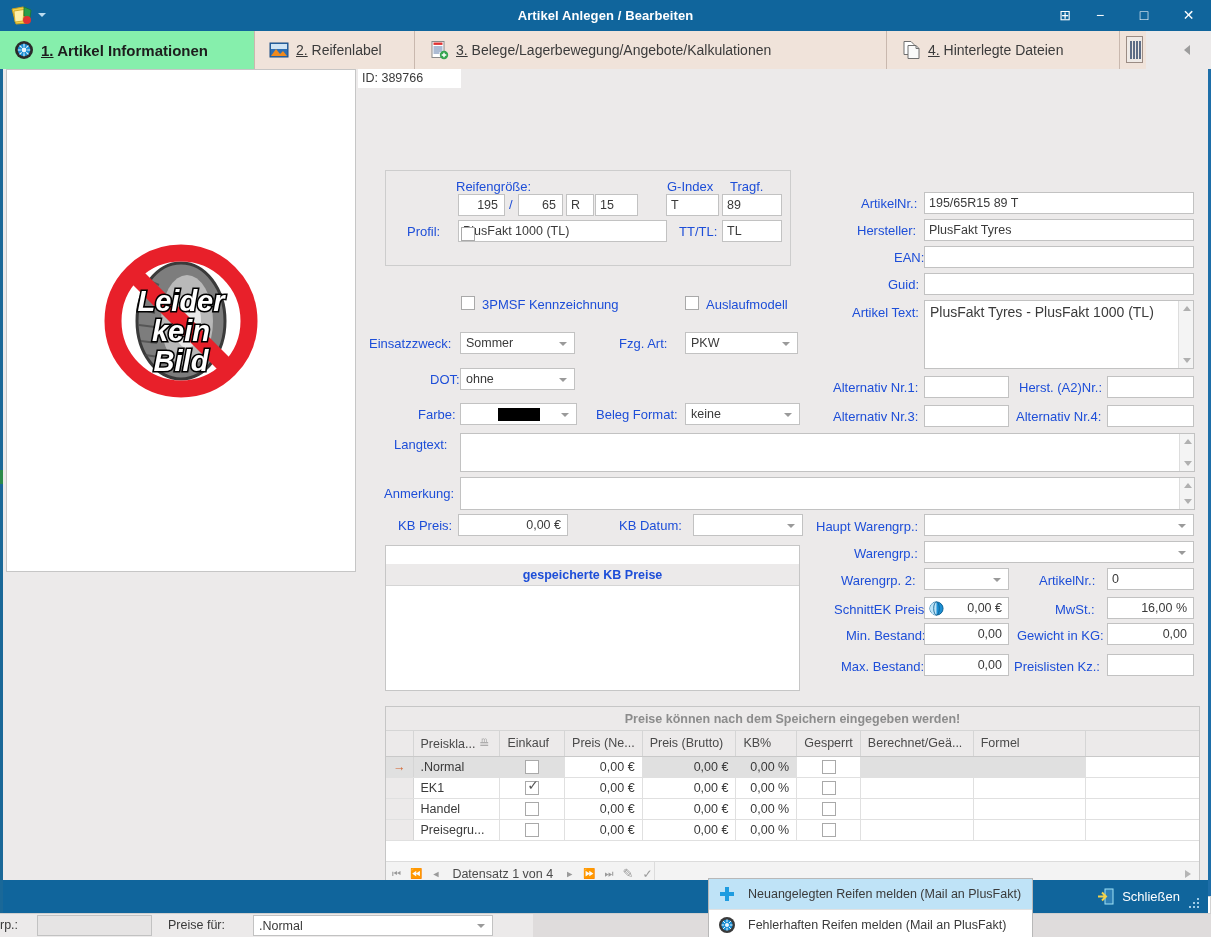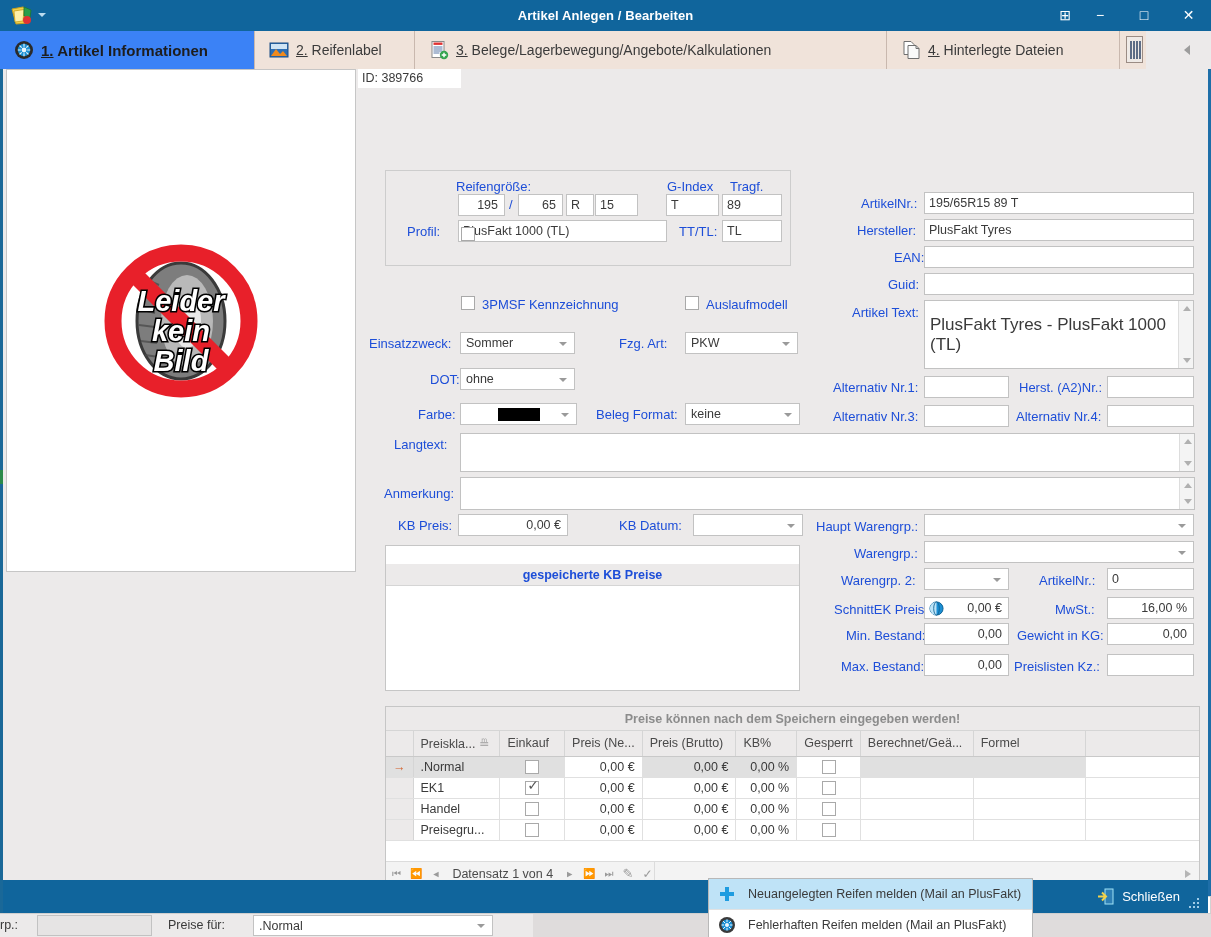--- a/index.html
+++ b/index.html
@@ -40,21 +40,21 @@
   .tabstrip {
     position:absolute; left:0; top:31px; width:1211px; height:38px;
     background:#10659c;
   }
   .tab {
     position:absolute; top:0; height:38px;
     background:#f0e3da; border-right:1px solid #c9b8ae;
     display:flex; align-items:center; gap:7px; padding:0 14px;
     font-size:14px; color:#3b3b3b; white-space:nowrap;
   }
-  .tab.active { background:#3b82f6; font-weight:bold; color:#1d1d1d; font-size:15px;}
+  .tab.active { background:#86efac; font-weight:bold; color:#1d1d1d; font-size:15px;}
   .tab .u { text-decoration:underline; }
   .tab-ico { width:20px; height:20px; flex:0 0 20px; display:block; }
   .tab1 { left:0;    width:255px; }
   .tab2 { left:255px;width:160px; }
   .tab3 { left:415px;width:472px; }
   .tab4 { left:887px;width:233px; }
   .tabtail { position:absolute; left:1120px; top:0; width:91px; height:38px; background:#f0e3da; }
   .tabtail .handle { position:absolute; left:6px; top:5px; width:17px; height:27px; border:1px solid #9b8c84; background:#efeae6;}
   .tabtail .handle i { position:absolute; top:4px; width:1.5px; height:18px; background:#5e6d86; }
   .tabtail .navarea { position:absolute; left:26px; top:0; width:65px; height:38px; background:#eceaea; }
@@ -90,21 +90,21 @@
     font-size:12.5px; color:#3a3a3a; padding:0 4px; height:22px; line-height:20px;
     font-family:"Liberation Sans", sans-serif; overflow:hidden; white-space:nowrap;
   }
   .inp.num { text-align:right; padding-right:6px; }
   .combo { position:absolute; background:#fff; border:1px solid #c2c2c2; height:22px; }
   .combo .v { position:absolute; left:5px; top:0; line-height:21px; font-size:12.5px; color:#3a3a3a; }
   .combo .d { position:absolute; right:7px; top:9px; width:0;height:0;
     border-left:4px solid transparent;border-right:4px solid transparent;border-top:4px solid #9a9a9a;}
   .chk { position:absolute; width:14px; height:14px; background:#fff; border:1px solid #a9a9a9; }
   .chk.on::after { content:"✓"; position:absolute; left:1px; top:-5px; font-size:14px; color:#555; }
-  .ta { position:absolute; background:#fff; border:1px solid #c2c2c2; font-size:17px; color:#3a3a3a; padding:14px 5px; overflow:hidden;}
+  .ta { position:absolute; background:#fff; border:1px solid #c2c2c2; font-size:14px; color:#3a3a3a; padding:3px 5px; overflow:hidden;}
   .ta .sb { position:absolute; right:0; top:0; width:15px; bottom:0; background:#f4f4f4; border-left:1px solid #ddd;}
   .ta .sb .up { position:absolute; left:4px; top:5px; width:0;height:0;border-left:4px solid transparent;border-right:4px solid transparent;border-bottom:5px solid #b0b0b0;}
   .ta .sb .dn { position:absolute; left:4px; bottom:5px; width:0;height:0;border-left:4px solid transparent;border-right:4px solid transparent;border-top:5px solid #b0b0b0;}
   .swatch { position:absolute; left:50%; transform:translateX(-50%); top:4px; width:42px; height:13px; background:#000; }
 
   
   .kbtable { position:absolute; left:382px; top:476px; width:415px; height:146px; border:1px solid #c6c6c6; background:#fff; }
   .kbtable .hd { position:absolute; left:0; top:0; width:100%; height:22px; background:#eceaea; border-bottom:1px solid #d5d5d5;
       text-align:center; font-weight:bold; font-size:12.5px; color:#1d4ed8; line-height:22px;margin-top:18px; }
   .kbtable .colhd { position:absolute; left:0; top:22px; width:100%; height:24px; background:#eceaea; border-bottom:1px solid #d5d5d5; }

